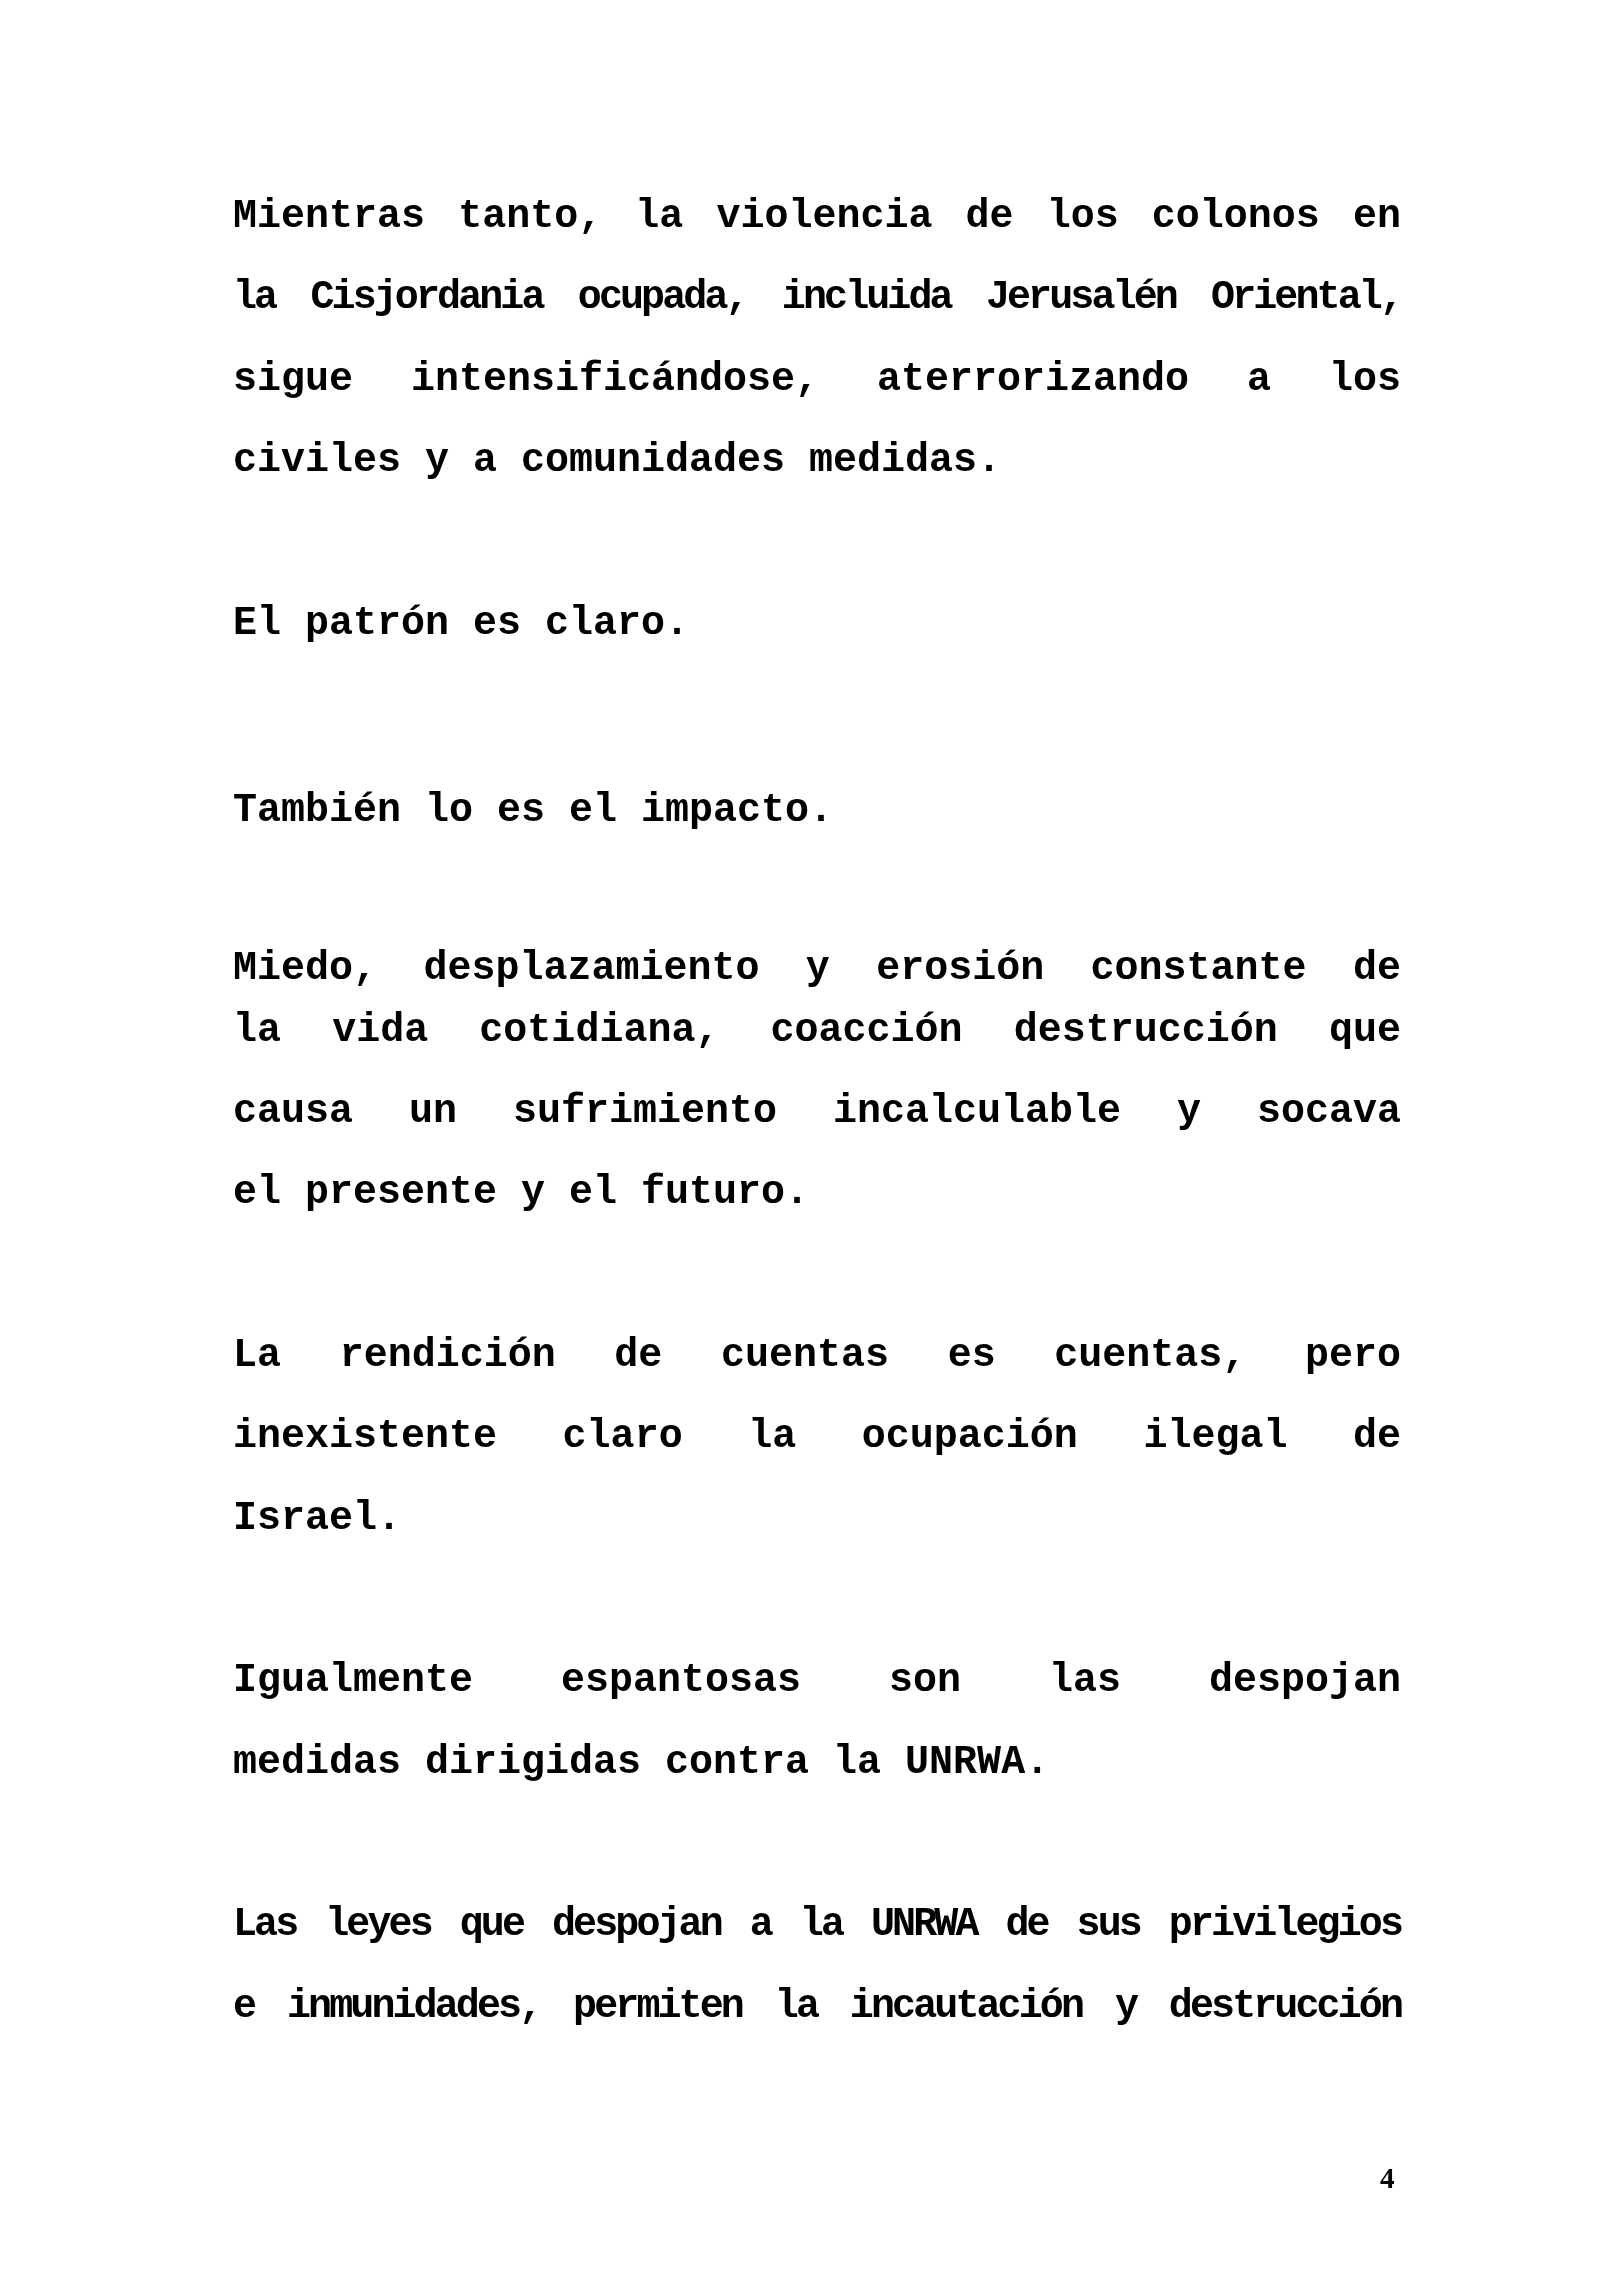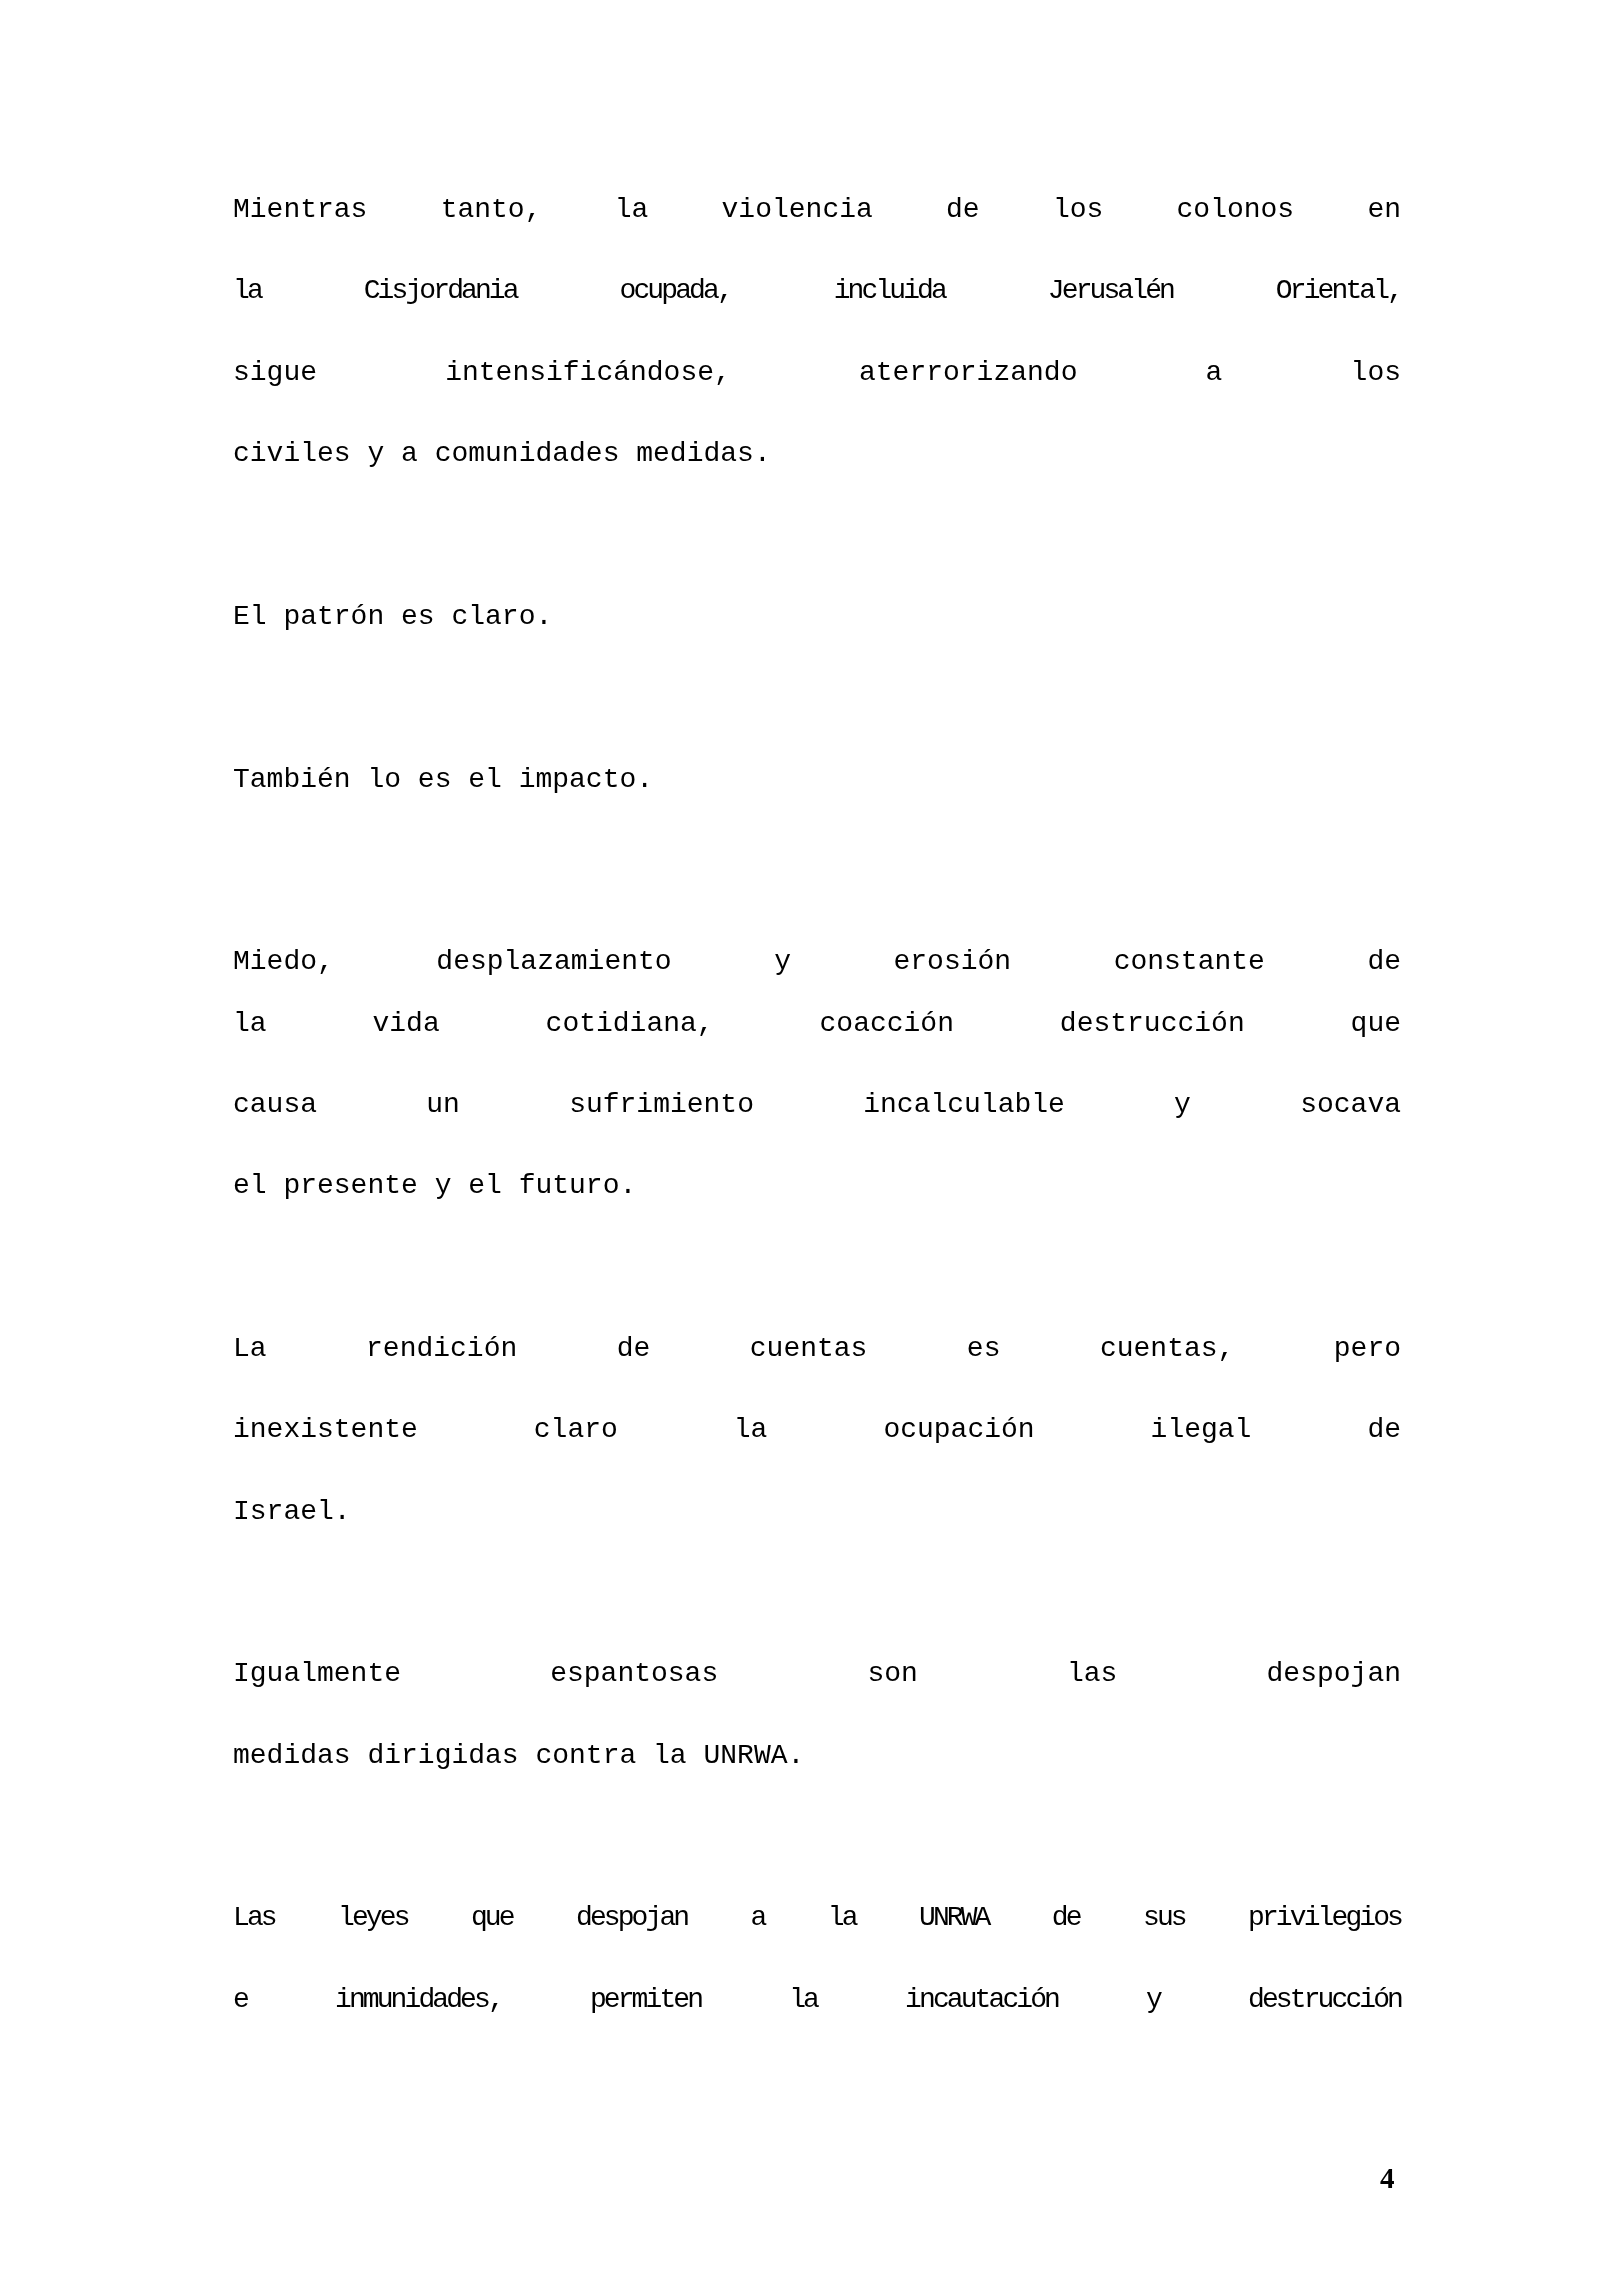--- a/index.html
+++ b/index.html
@@ -1,42 +1,42 @@
 <!DOCTYPE html>
 <html><head>
 <meta charset="utf-8">
 <style>
   html, body { margin:0; padding:0; background:#ffffff; }
   body { width:1621px; height:2293px; position:relative; overflow:hidden; }
   .page { position:absolute; left:233px; top:0; width:1168px; }
   .line {
     position:absolute; left:0; width:1168px;
     font-family:"Liberation Mono", "DejaVu Sans Mono", monospace;
-    font-weight:normal; font-size:28px; color:#000;
+    font-weight:bold; font-size:40px; color:#000;
     white-space:nowrap; text-align:justify; text-align-last:justify;
     letter-spacing:0px;
   }
   .line.last { text-align-last:left; }
   .pagenum {
     position:absolute; left:1380px; top:2162px;
     font-family:"Liberation Serif", serif; font-weight:bold; font-size:29px; color:#000;
   }
 </style>
 </head>
 <body>
 
 <div class="page">
   <div class="line" style="top:194px">Mientras tanto, la violencia de los colonos en</div>
   <div class="line" style="top:275px; letter-spacing:-2.9px">la Cisjordania ocupada, incluida Jerusalén Oriental,</div>
   <div class="line" style="top:357px">sigue intensificándose, aterrorizando a los</div>
   <div class="line last" style="top:438px">civiles y a comunidades medidas.</div>
 
   <div class="line last" style="top:601px">El patrón es claro.</div>
 
-  <div class="line last" style="top:764px">También lo es el impacto.</div>
+  <div class="line last" style="top:788px">También lo es el impacto.</div>
 
   <div class="line" style="top:946px">Miedo, desplazamiento y erosión constante de</div>
   <div class="line" style="top:1008px">la vida cotidiana, coacción destrucción que</div>
   <div class="line" style="top:1089px">causa un sufrimiento incalculable y socava</div>
   <div class="line last" style="top:1170px">el presente y el futuro.</div>
 
   <div class="line" style="top:1333px">La rendición de cuentas es cuentas, pero</div>
   <div class="line" style="top:1414px">inexistente claro la ocupación ilegal de</div>
   <div class="line last" style="top:1496px">Israel.</div>
 

